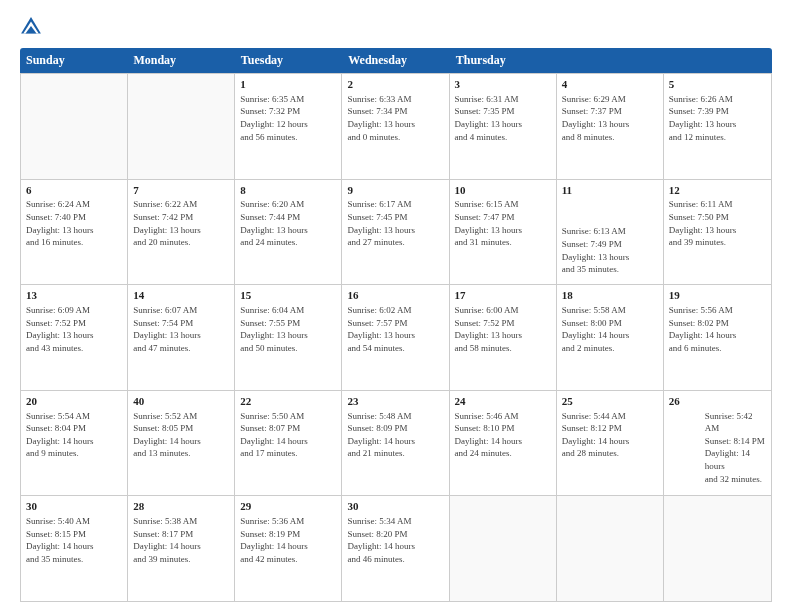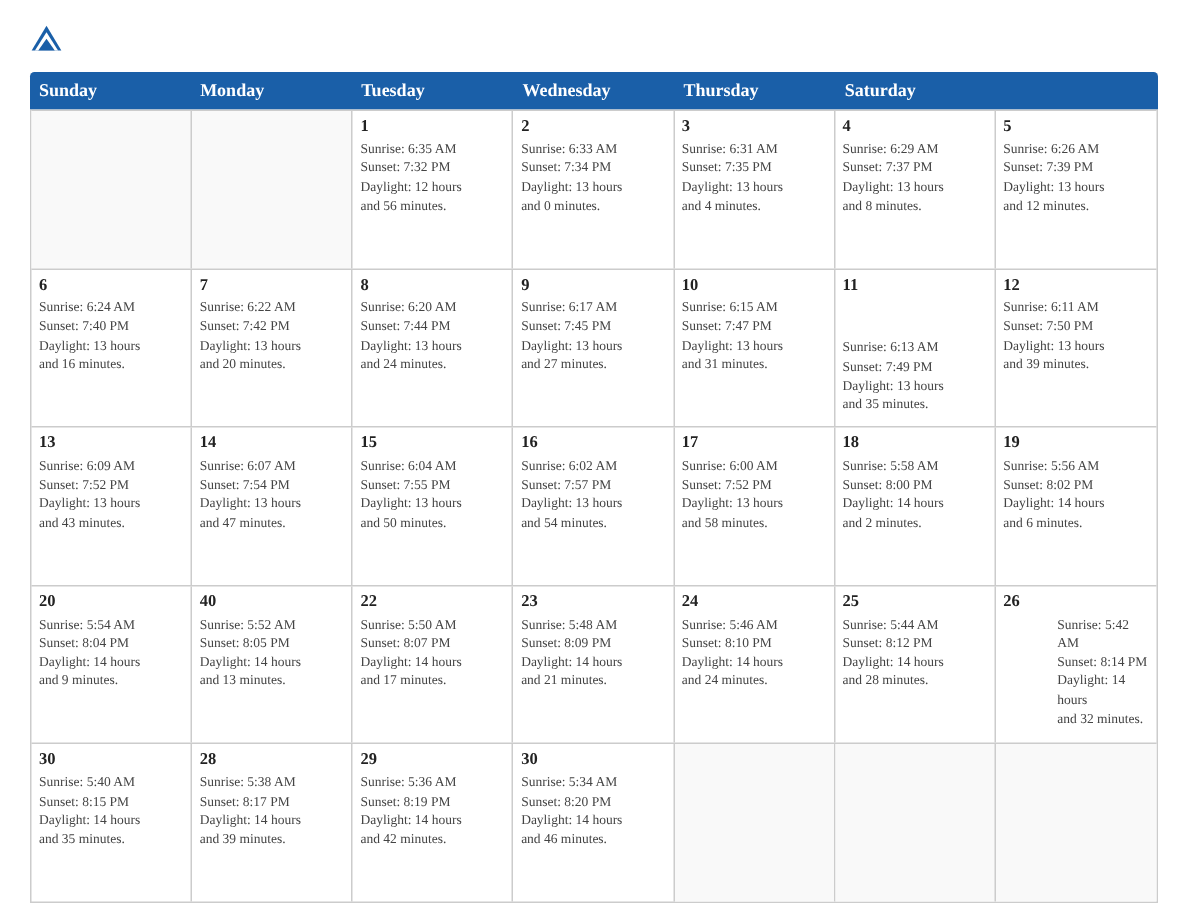--- a/index.html
+++ b/index.html
@@ -134,21 +134,20 @@
     </div>
   </div>
 
   <div class="calendar">
     <div class="cal-header">
     <div class="cal-header-cell">Sunday</div>
         <div class="cal-header-cell">Monday</div>
         <div class="cal-header-cell">Tuesday</div>
         <div class="cal-header-cell">Wednesday</div>
         <div class="cal-header-cell">Thursday</div>
-        <div class="cal-header-cell">Saturday</div>
       </div>
     <div class="cal-body">
     <div class="cal-row">
           <div class="cal-cell empty"></div>
           <div class="cal-cell empty"></div>
           <div class="cal-cell">
             <div class="day-num">1</div>
             <div class="cell-detail" style="white-space: pre-line;">Sunrise: 6:35 AM
 Sunset: 7:32 PM
 Daylight: 12 hours

